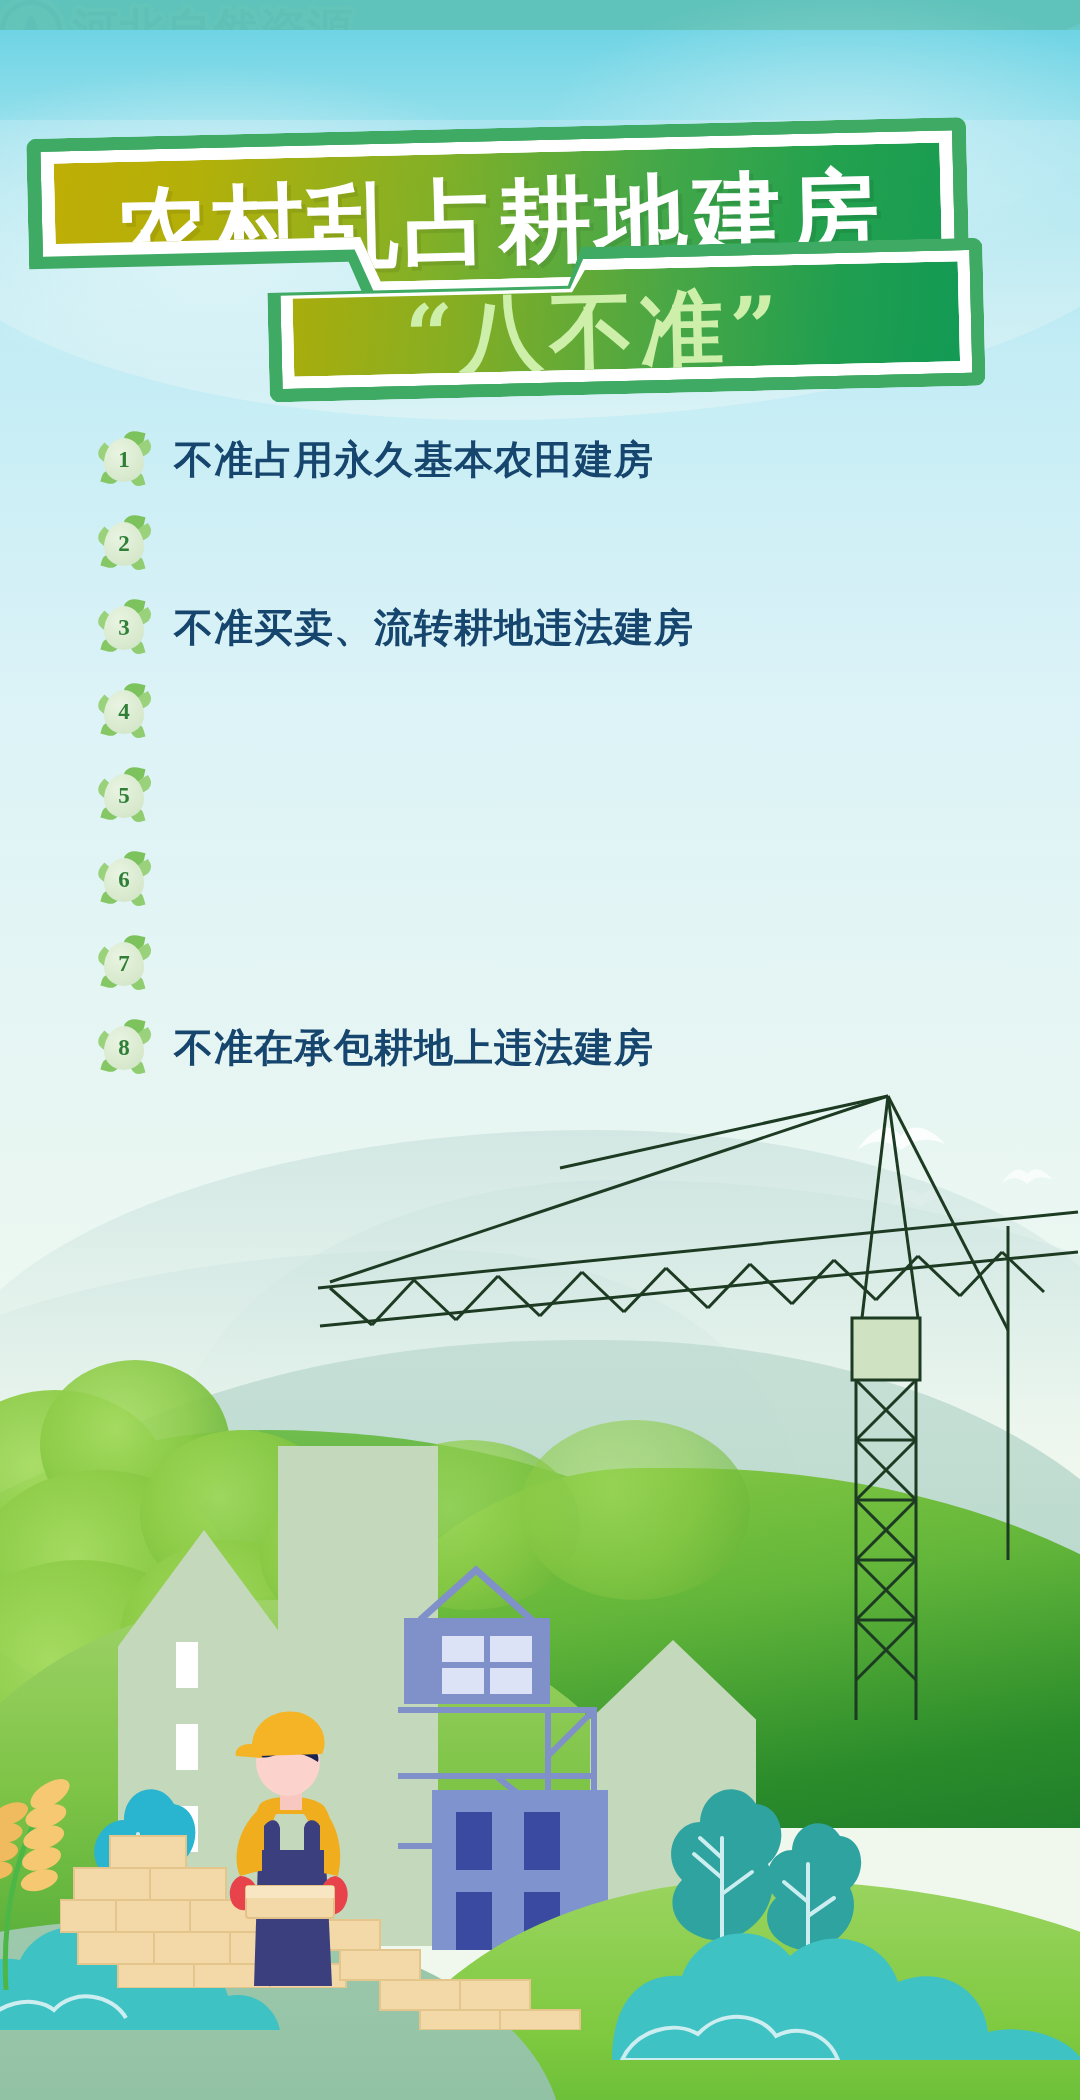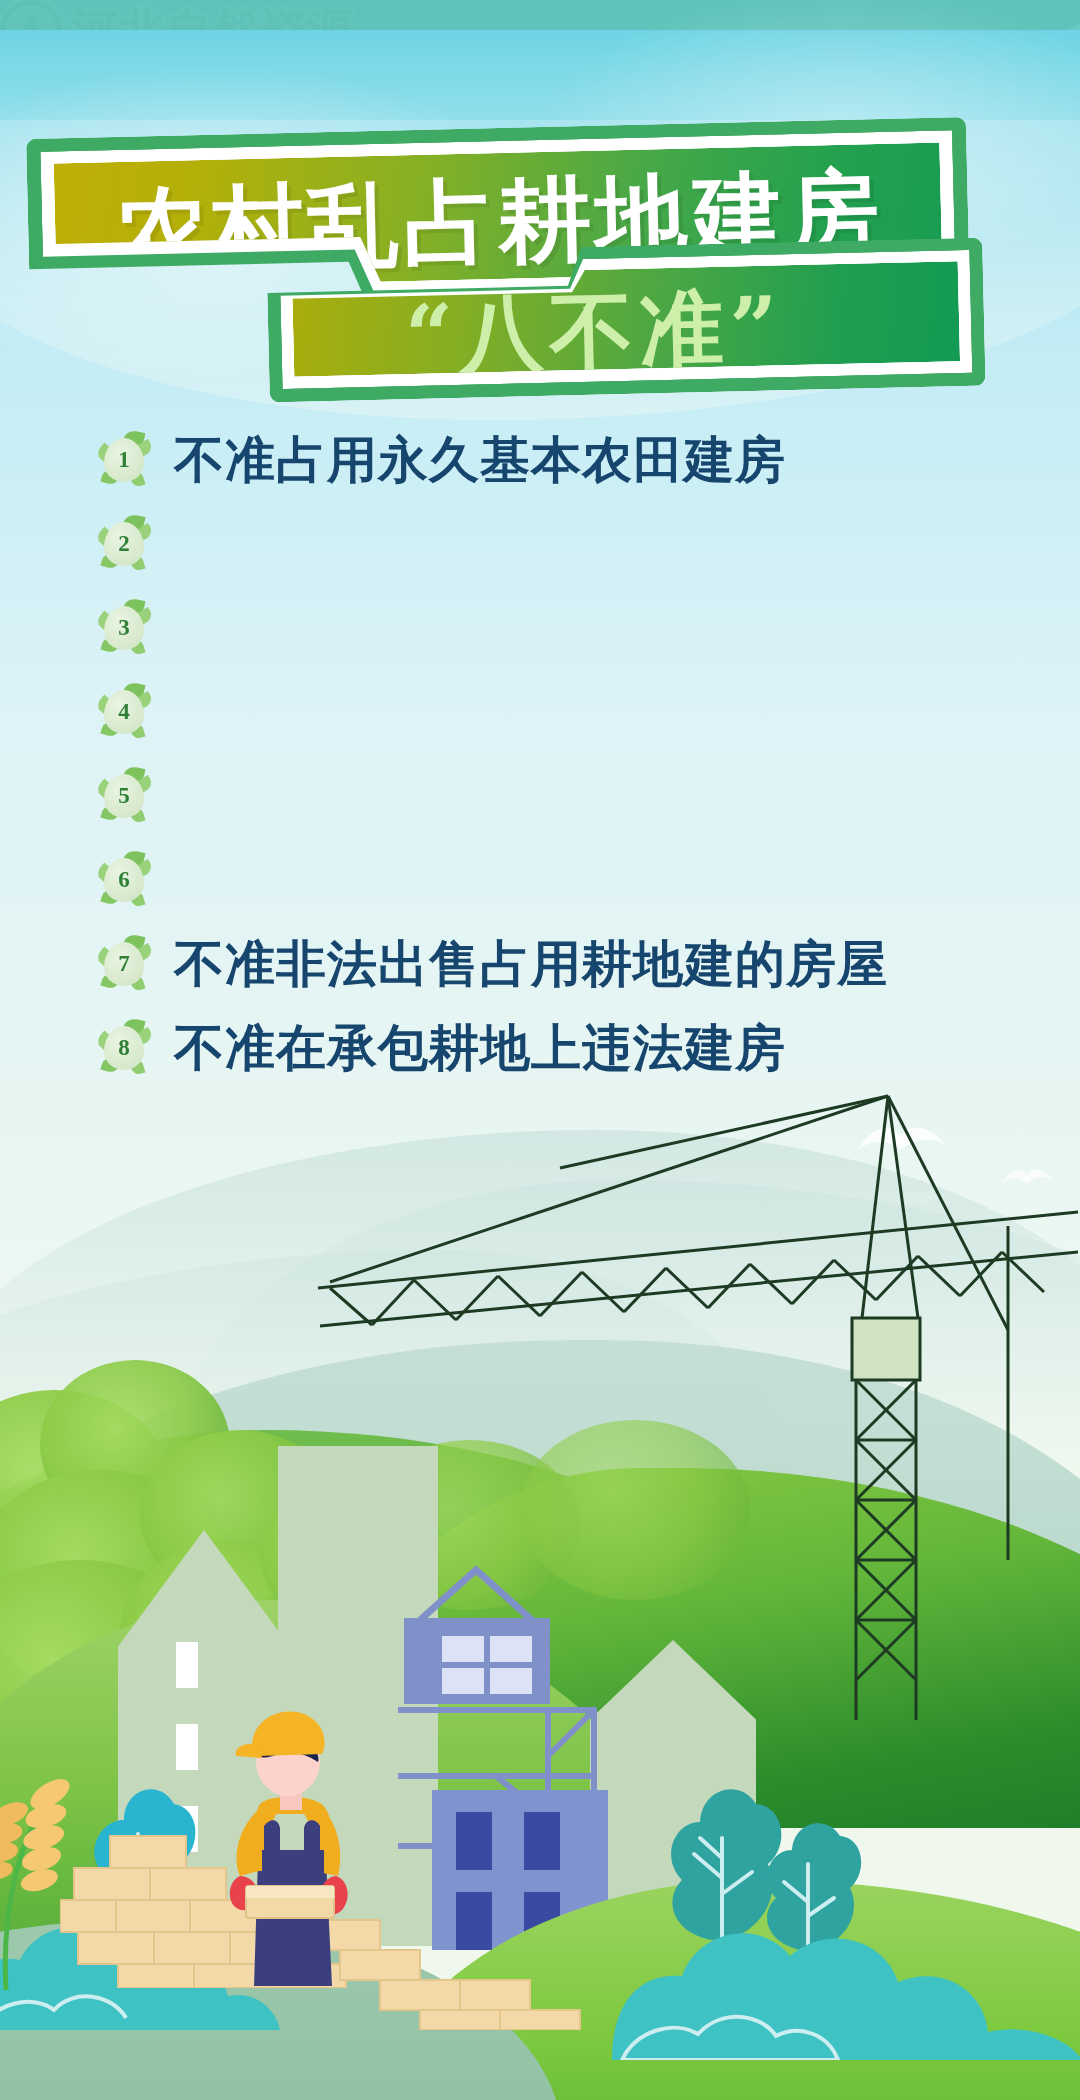--- a/index.html
+++ b/index.html
@@ -143,21 +143,21 @@
   .rule-badge .l3 { width:15px;height:13px; left:-1px; top:14px; transform:rotate(130deg); background:#9ad27c;}
   .rule-badge .l4 { width:17px;height:14px; left:4px; top:38px; transform:rotate(196deg); background:#84c764;}
   .rule-badge .l5 { width:16px;height:13px; left:31px; top:40px; transform:rotate(254deg); background:#8fcd70;}
   .rule-badge .num {
     position:absolute; left:6px; top:6px; width:40px; height:44px;
     display:flex; align-items:center; justify-content:center;
     font-size:23px; font-weight:700; color:#2f7f36;
     font-family:"Liberation Serif","DejaVu Serif",serif;
   }
   .rule-text {
-    font-size:50px;
+    font-size:39px;
     font-weight:700;
     color:#16456e;
     letter-spacing:1px;
     white-space:nowrap;
     font-family:Liberation Sans, sans-serif;
   }
 
   
   #scene { position:absolute; left:0; top:0; width:1080px; height:2100px; pointer-events:none; }
   #scene > * { position:absolute; }
@@ -332,20 +332,21 @@
     <div class="rule-row">
       <div class="rule-badge">
         <span class="leaf l1"></span>
           <span class="leaf l2"></span>
           <span class="leaf l3"></span>
         <span class="leaf l4"></span>
           <span class="leaf l5"></span>
         <span class="blob"></span>
         <span class="num">3</span>
       </div>
+      <div class="rule-text">不准买卖、流转耕地违法建房</div>
     </div>
 
     <div class="rule-row">
       <div class="rule-badge">
         <span class="leaf l1"></span>
           <span class="leaf l2"></span>
           <span class="leaf l3"></span>
         <span class="leaf l4"></span>
           <span class="leaf l5"></span>
         <span class="blob"></span>
@@ -380,21 +381,20 @@
     <div class="rule-row">
       <div class="rule-badge">
         <span class="leaf l1"></span>
           <span class="leaf l2"></span>
           <span class="leaf l3"></span>
         <span class="leaf l4"></span>
           <span class="leaf l5"></span>
         <span class="blob"></span>
         <span class="num">7</span>
       </div>
-      <div class="rule-text">不准非法出售占用耕地建的房屋</div>
     </div>
 
     <div class="rule-row">
       <div class="rule-badge">
         <span class="leaf l1"></span>
           <span class="leaf l2"></span>
           <span class="leaf l3"></span>
         <span class="leaf l4"></span>
           <span class="leaf l5"></span>
         <span class="blob"></span>

